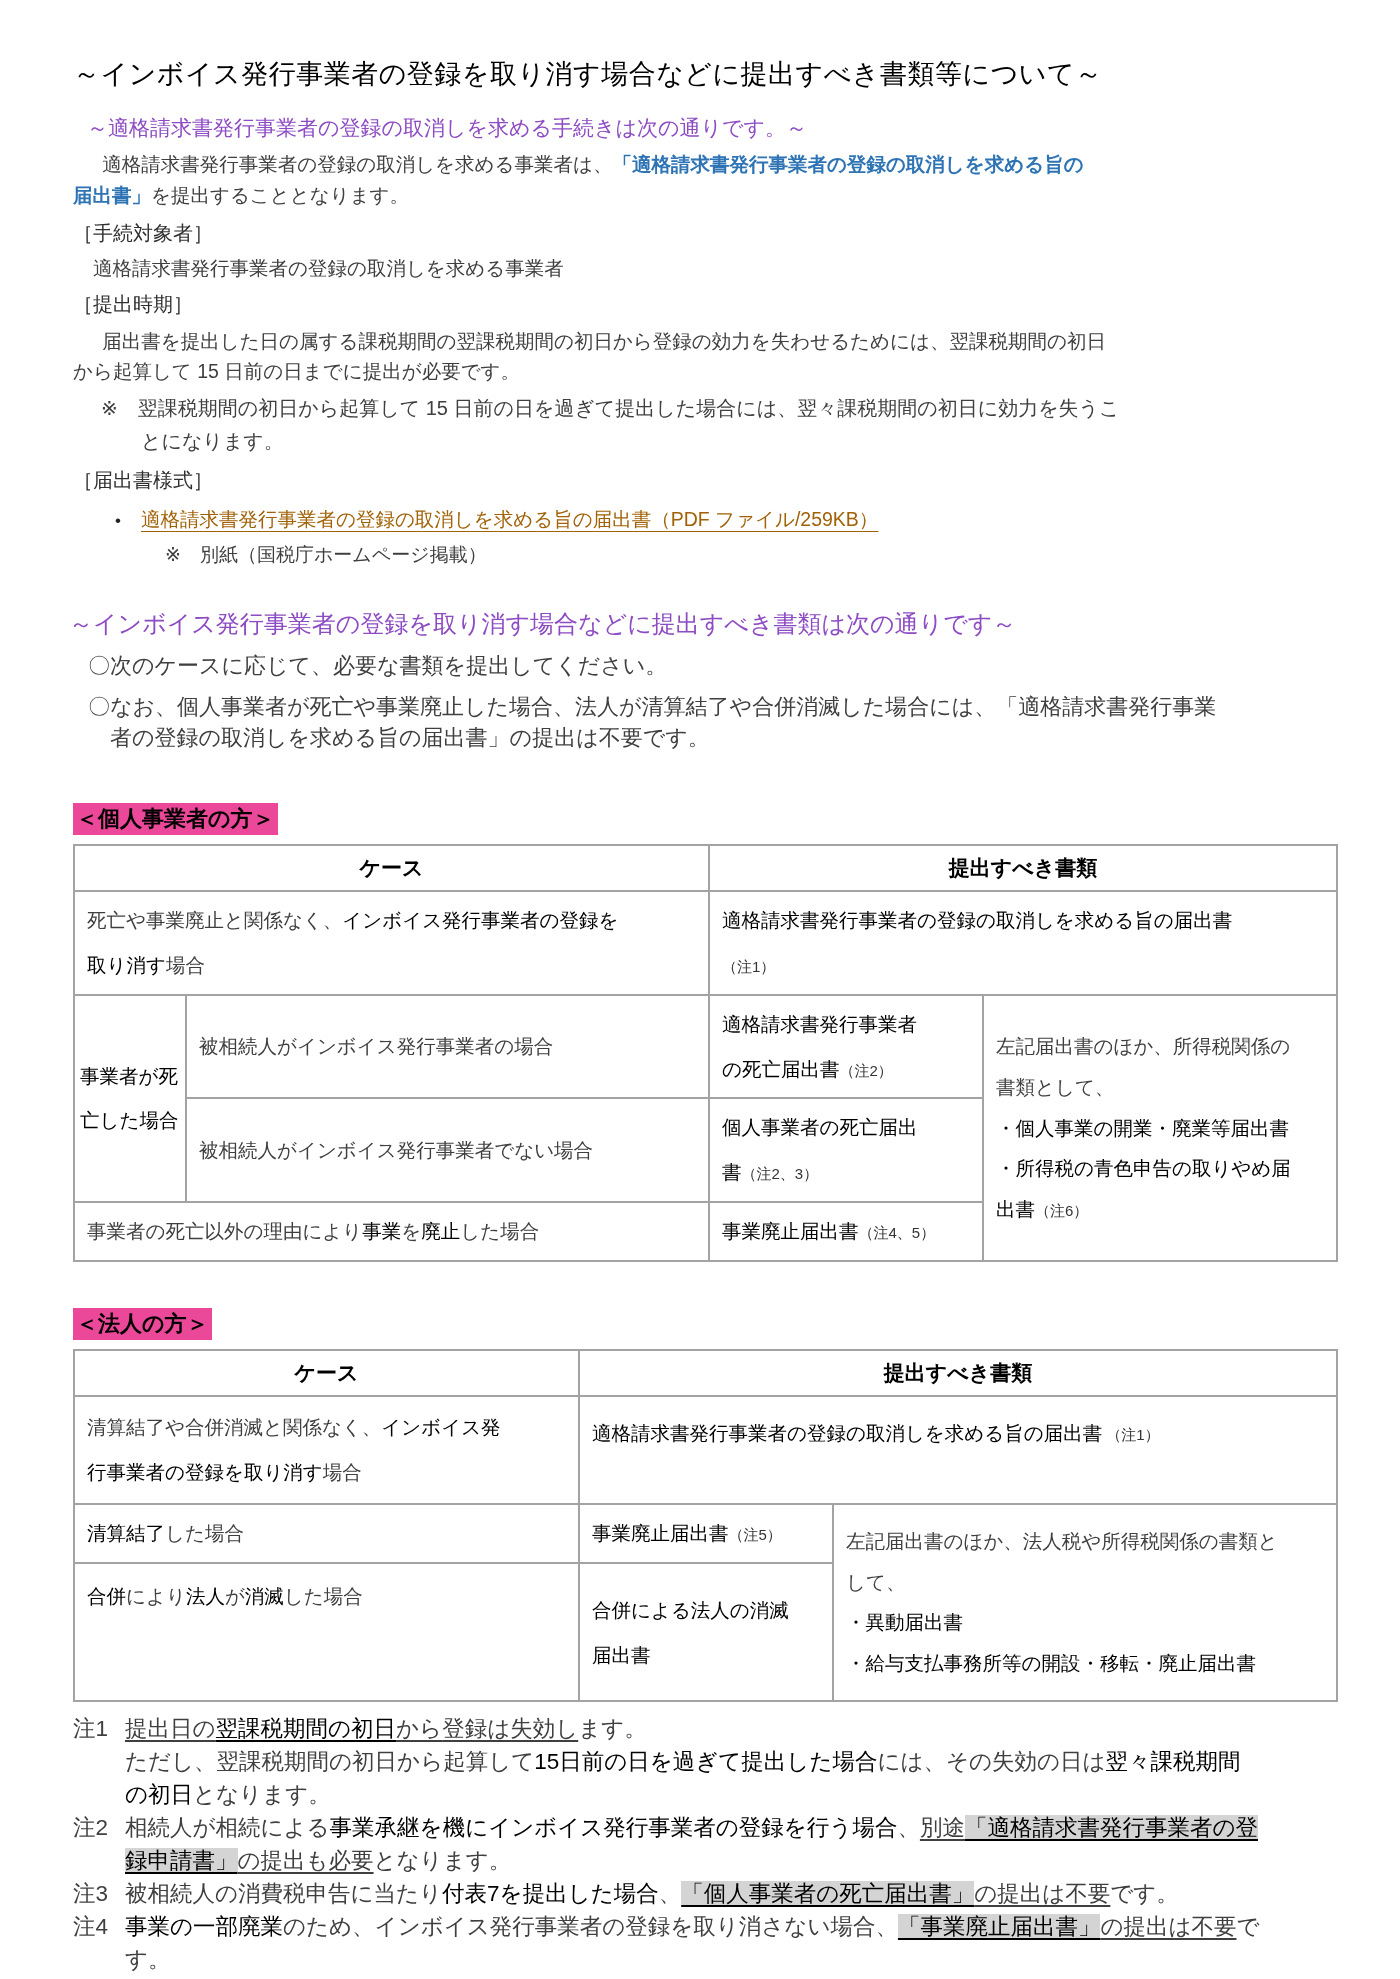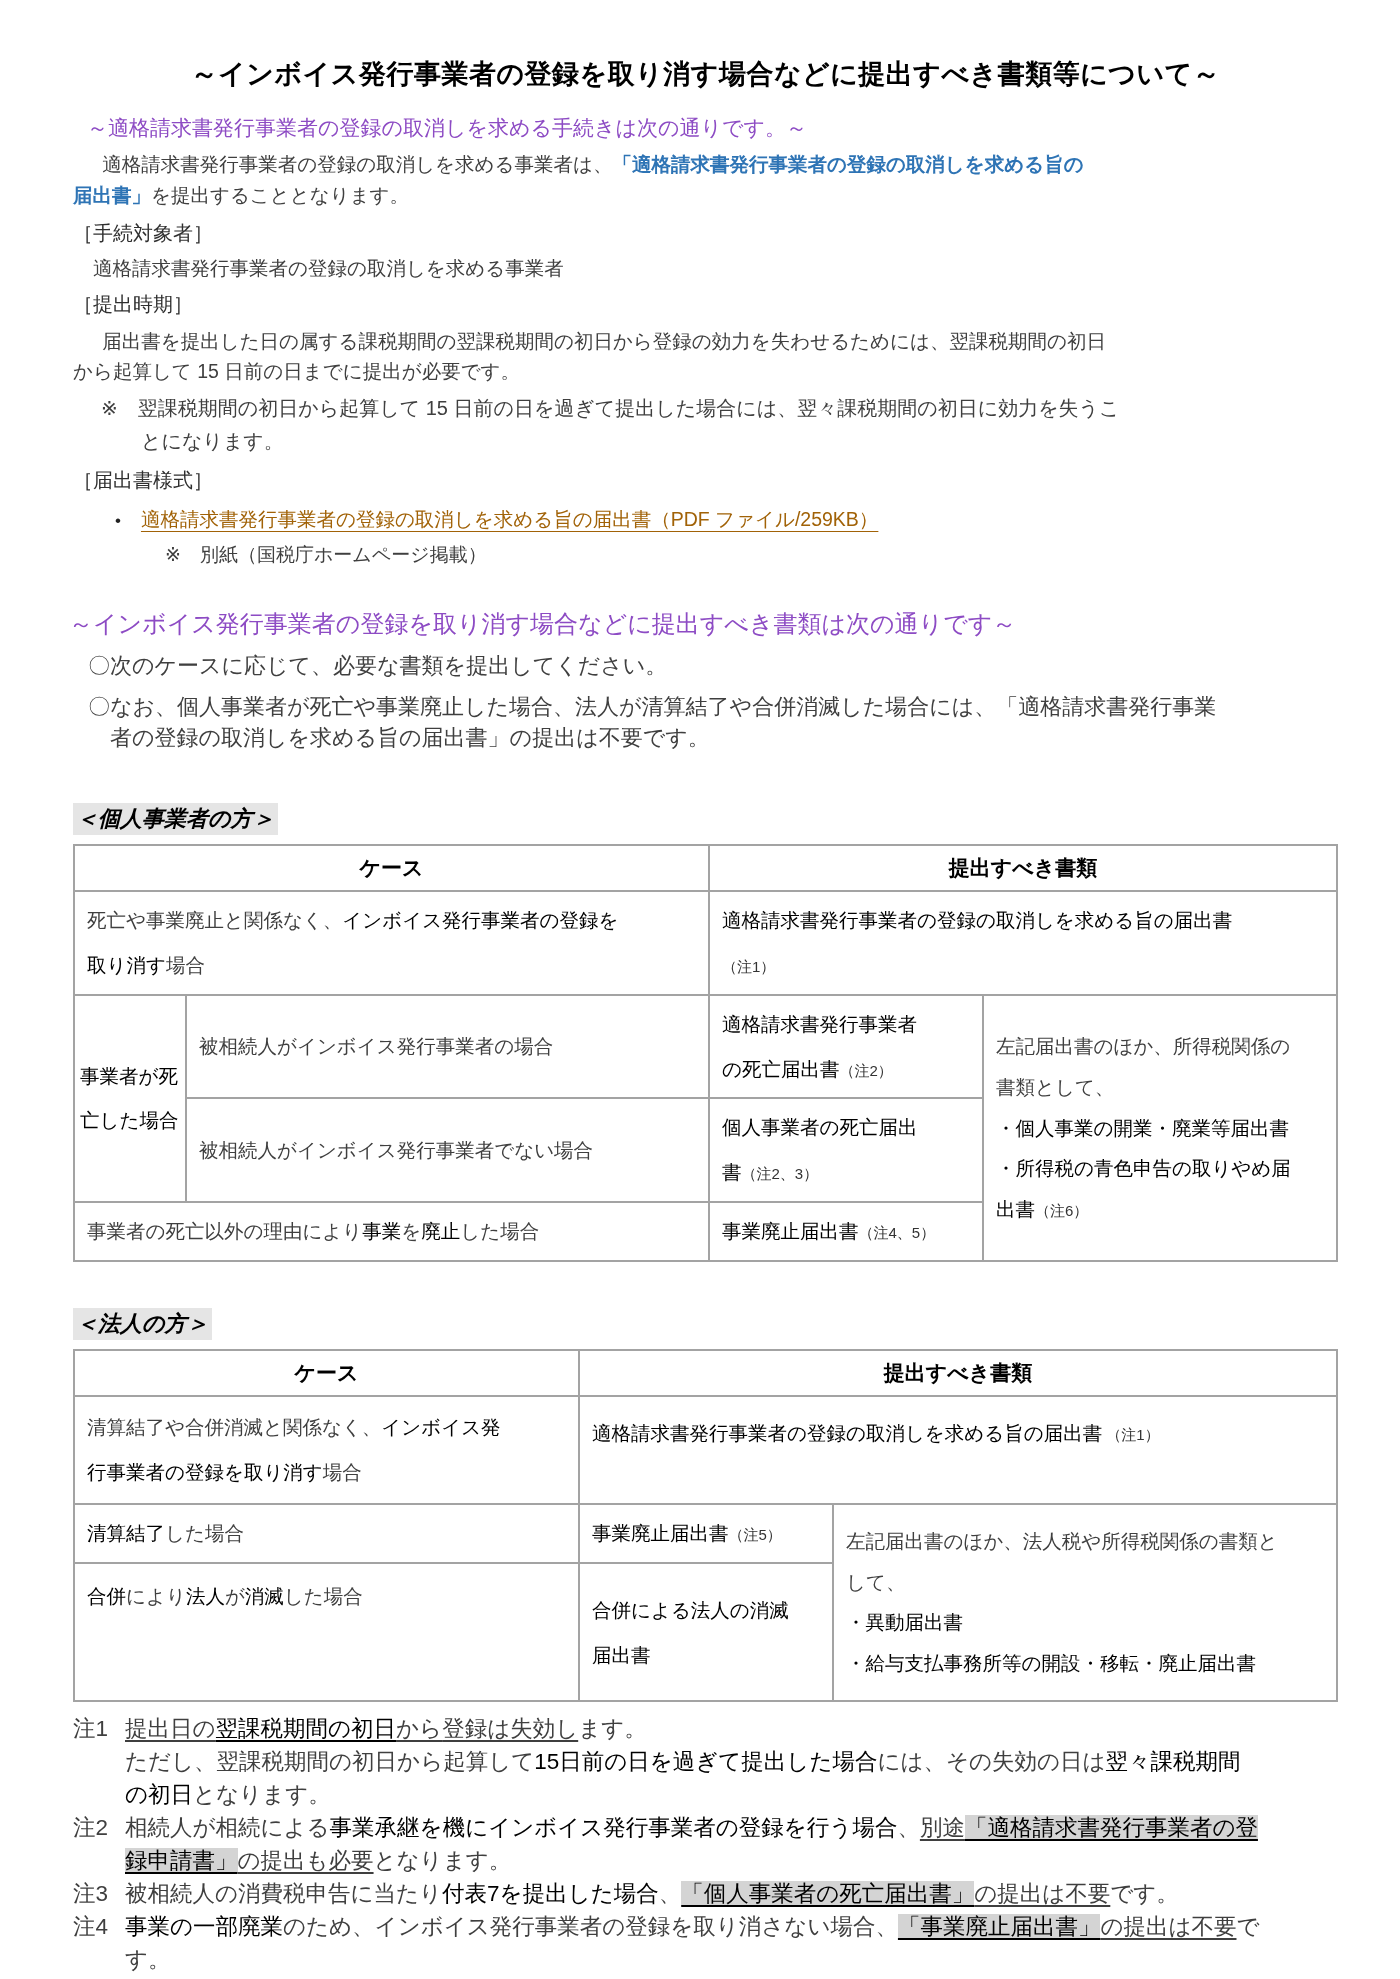--- a/index.html
+++ b/index.html
@@ -13,39 +13,39 @@
     color:#3f3f3f;
     padding:0 62px 30px 73px;
     overflow:hidden;
   }
   .b{font-weight:400;color:#000;}
   .u{text-decoration:underline;text-underline-offset:4px;}
   .hl{background:#d4d4d4;}
   .blue{color:#2e74b5;font-weight:700;}
   .ref{font-size:15px;color:#333;font-weight:400;}
   .doc-title{
-    text-align:center;font-size:27px;font-weight:700;color:#000;
+    font-size:27px;font-weight:400;color:#000;
     padding-top:56px;margin:0;letter-spacing:0.5px;
   }
   .purple-h{color:#8d4bc4;font-weight:400;margin:0;}
   .h1p{font-size:21px;margin-top:22px;margin-left:14px;}
   .h2p{font-size:24px;margin-top:40px;margin-left:-4px;}
   .intro{font-size:19.5px;line-height:31px;margin:7px 0 0 0;text-indent:1.5em;}
   .sq-label{font-size:20px;color:#2f2f2f;margin-top:9px;}
   .plain-line{font-size:19.5px;margin:8px 0 0 20px;}
   .timing{font-size:19.5px;line-height:30px;margin:8px 0 0 0;text-indent:1.5em;}
   .kome{font-size:20px;line-height:33px;margin:6px 0 0 28px;padding-left:40px;text-indent:-40px;}
   .bullet-line{font-size:19.5px;margin:12px 0 0 42px;display:flex;align-items:baseline;}
   .bullet-dot{color:#222;font-size:17px;margin-right:20px;}
   .pdf-link{color:#a16207;text-decoration:underline;text-underline-offset:5px;cursor:pointer;}
   .kome2{font-size:19px;margin:9px 0 0 92px;color:#3f3f3f;}
   .circ-item{font-size:22px;line-height:31px;margin:10px 0 0 15px;padding-left:22px;text-indent:-22px;}
   .tbl-title{
     display:inline-block;font-size:22px;font-weight:700;color:#000;
-    background:#e5e5e5;padding:1px 3px;margin:0;font-style:italic;
+    background:#ec4899;padding:1px 3px;margin:0;
   }
   .tbl-title-wrap1{margin-top:50px;}
   .tbl-title-wrap2{margin-top:46px;}
   table.doc-table{
     border-collapse:collapse;margin-top:9px;table-layout:fixed;
   }
   table.doc-table th,table.doc-table td{
     border:2px solid #a3a3a3;padding:6px 12px;font-size:19.5px;
     vertical-align:middle;color:#3f3f3f;word-break:break-all;
   }

